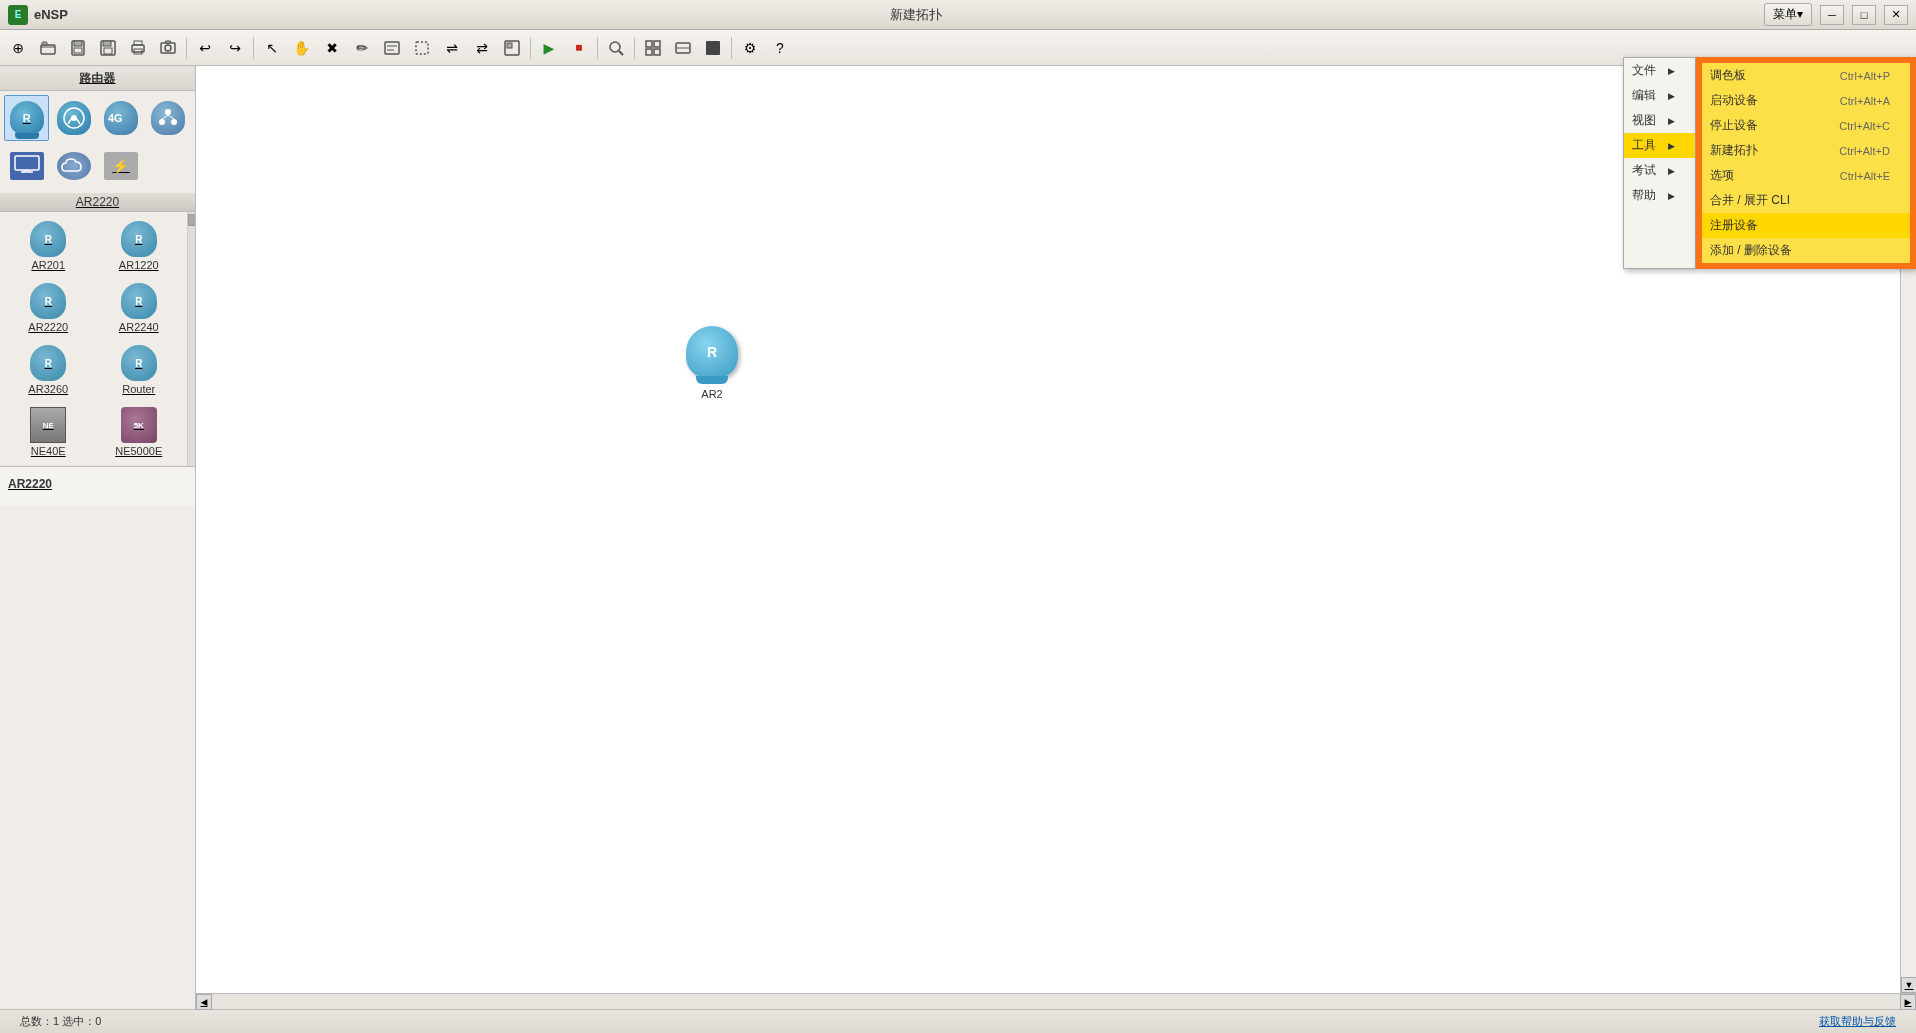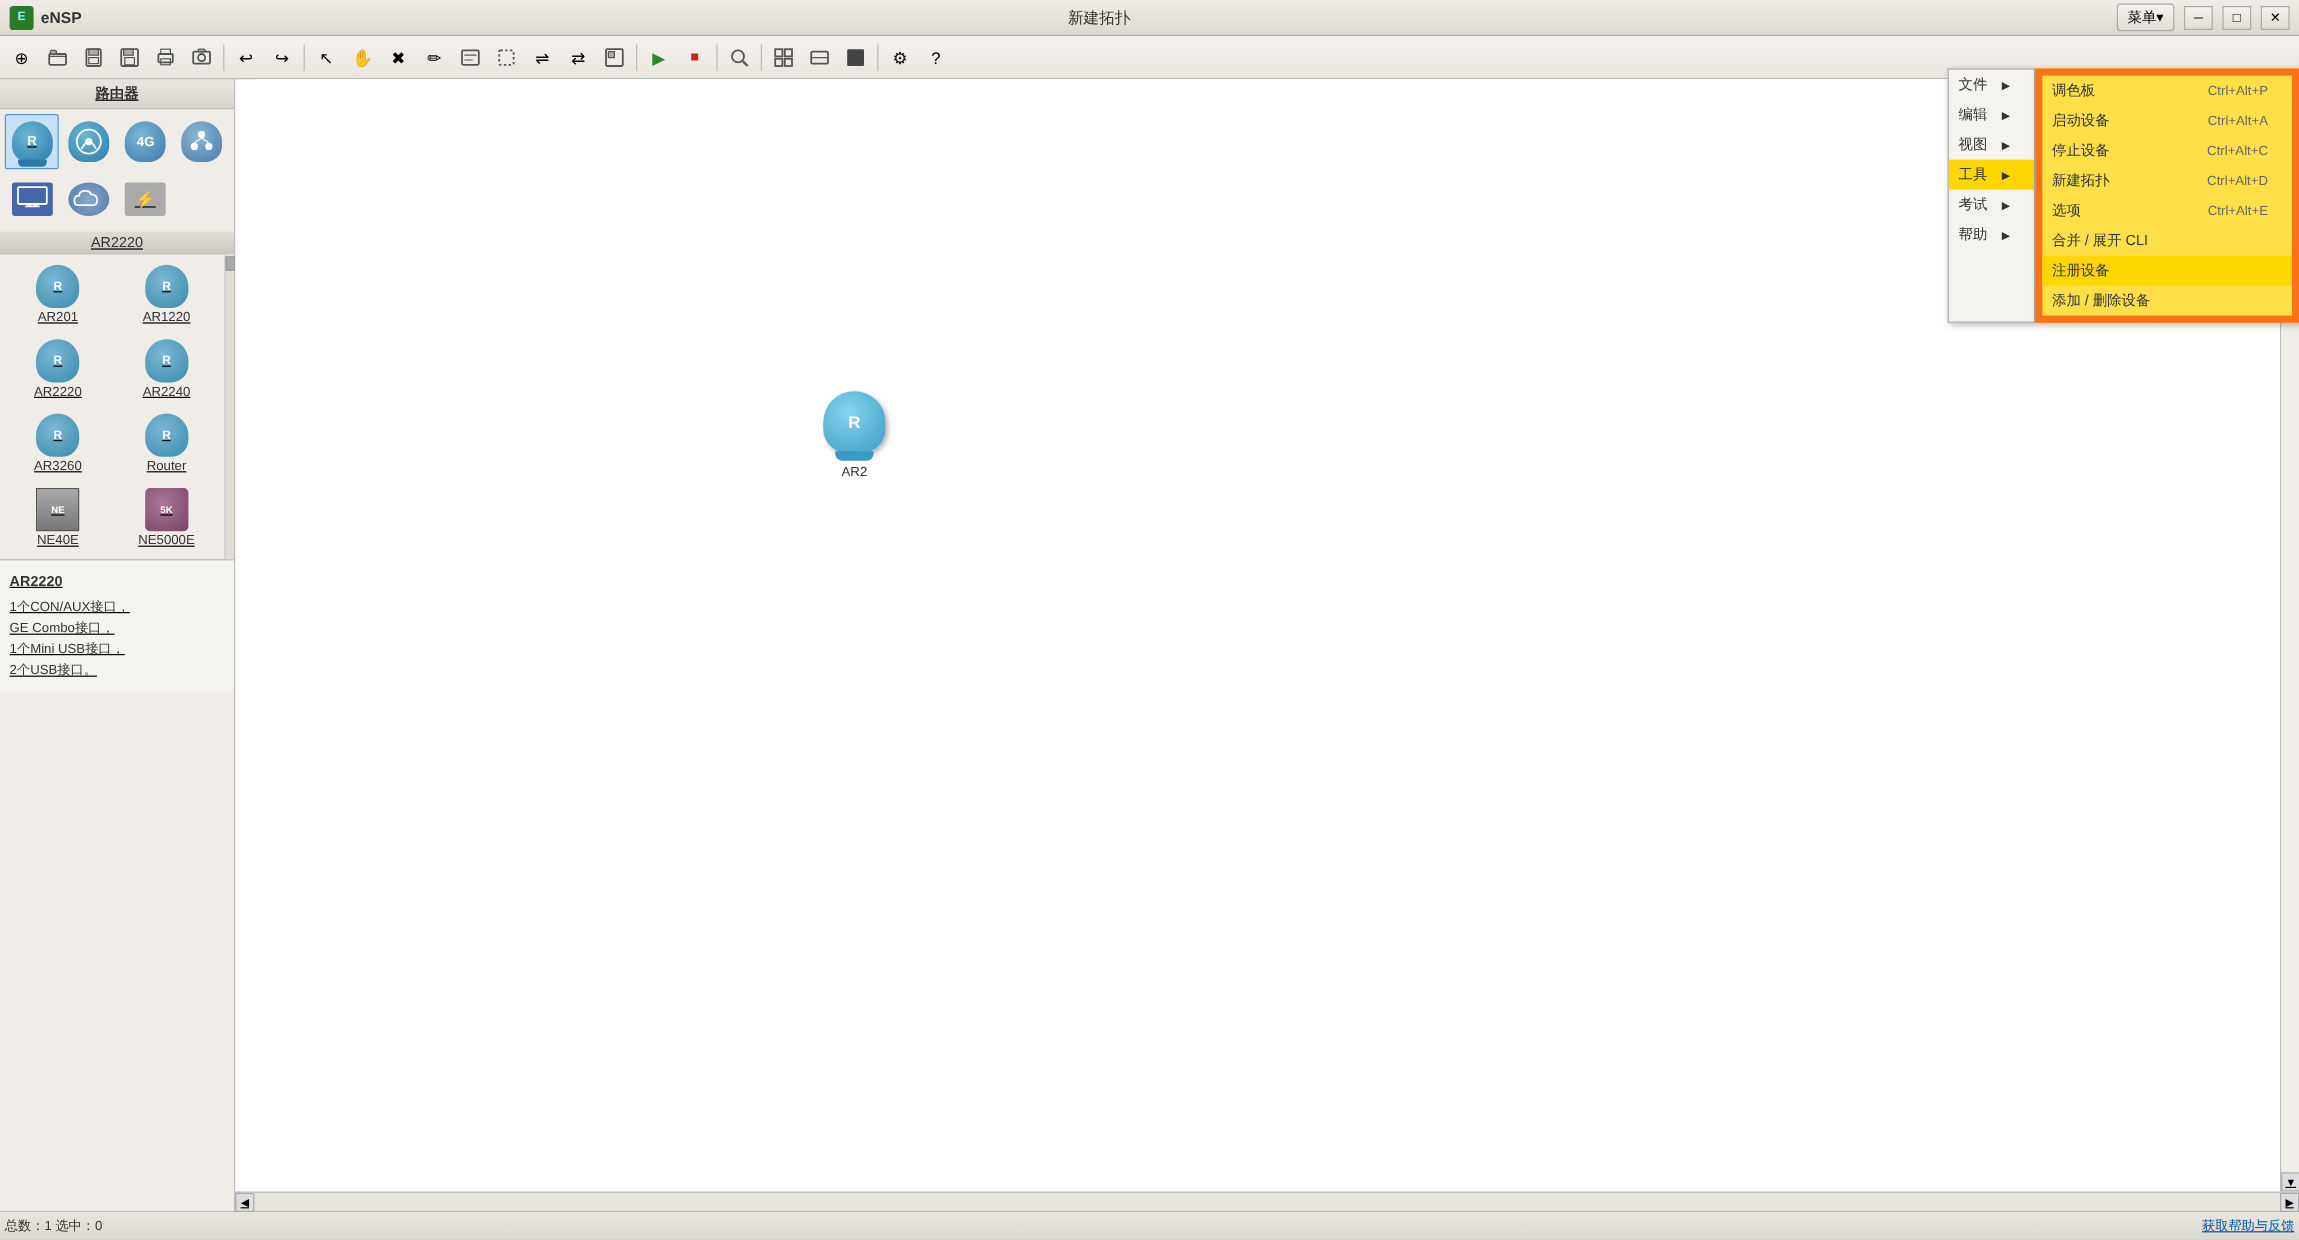--- a/index.html
+++ b/index.html
@@ -215,21 +215,21 @@
     .scroll-track { flex: 1; background: #f0ede8; }
 
     
     .status-bar {
       height: 24px;
       background: linear-gradient(to bottom, #e8e5df, #ddd9d0);
       border-top: 1px solid #bbb;
       display: flex;
       align-items: center;
       justify-content: space-between;
-      padding: 0 4px;
+      padding: 0 20px;
       font-size: 11px;
       color: #333;
       text-align: center;
     }
 
     
     .right-scroll {
       width: 16px;
       background: #e8e5df;
       border-left: 1px solid #bbb;
@@ -255,21 +255,21 @@
       width: 34px; height: 34px;
       background: radial-gradient(circle at 40% 35%, #6ab8d4, #2a7aaa);
       border-radius: 50% 50% 40% 40%;
       display: flex; align-items: center; justify-content: center;
       color: white; font-size: 9px; font-weight: bold;
     }
     .icon-4g {
       width: 34px; height: 34px;
       background: radial-gradient(circle at 40% 35%, #7ab8d4, #3a7aaa);
       border-radius: 50% 50% 40% 40%;
-      display: flex; align-items: center; justify-content: flex-end;
+      display: flex; align-items: center; justify-content: flex-start;
       color: white; font-size: 9px; font-weight: bold;
     }
     .icon-cluster {
       width: 34px; height: 34px;
       background: radial-gradient(circle at 40% 35%, #8ab8d4, #4a7aaa);
       border-radius: 50% 50% 40% 40%;
       display: flex; align-items: center; justify-content: center;
       color: white; font-size: 9px; font-weight: bold;
     }
     .icon-monitor {
@@ -537,24 +537,20 @@
 
           <div style="width:8px;background:#e0ddd6;border-left:1px solid #ccc;display:flex;flex-direction:column;">
             <div style="width:8px;height:12px;background:#aaa;border:1px solid #999;margin-top:2px;"></div>
           </div>
         </div>
       </div>
     </div>
 
     <div class="info-panel">
       <div class="info-title">AR2220</div>
-      <div style="white-space: pre-line;">1个CON/AUX接口，
-GE Combo接口，
-1个Mini USB接口，
-2个USB接口。</div>
     </div>
   </div>
 
   <div class="canvas-with-scroll">
     <div class="canvas-row">
       <div class="canvas-area">
 
         <div class="canvas-device" style="left: 490px; top: 260px;">
           <div class="canvas-router-icon">R</div>
           <div class="canvas-device-label">AR2</div>

